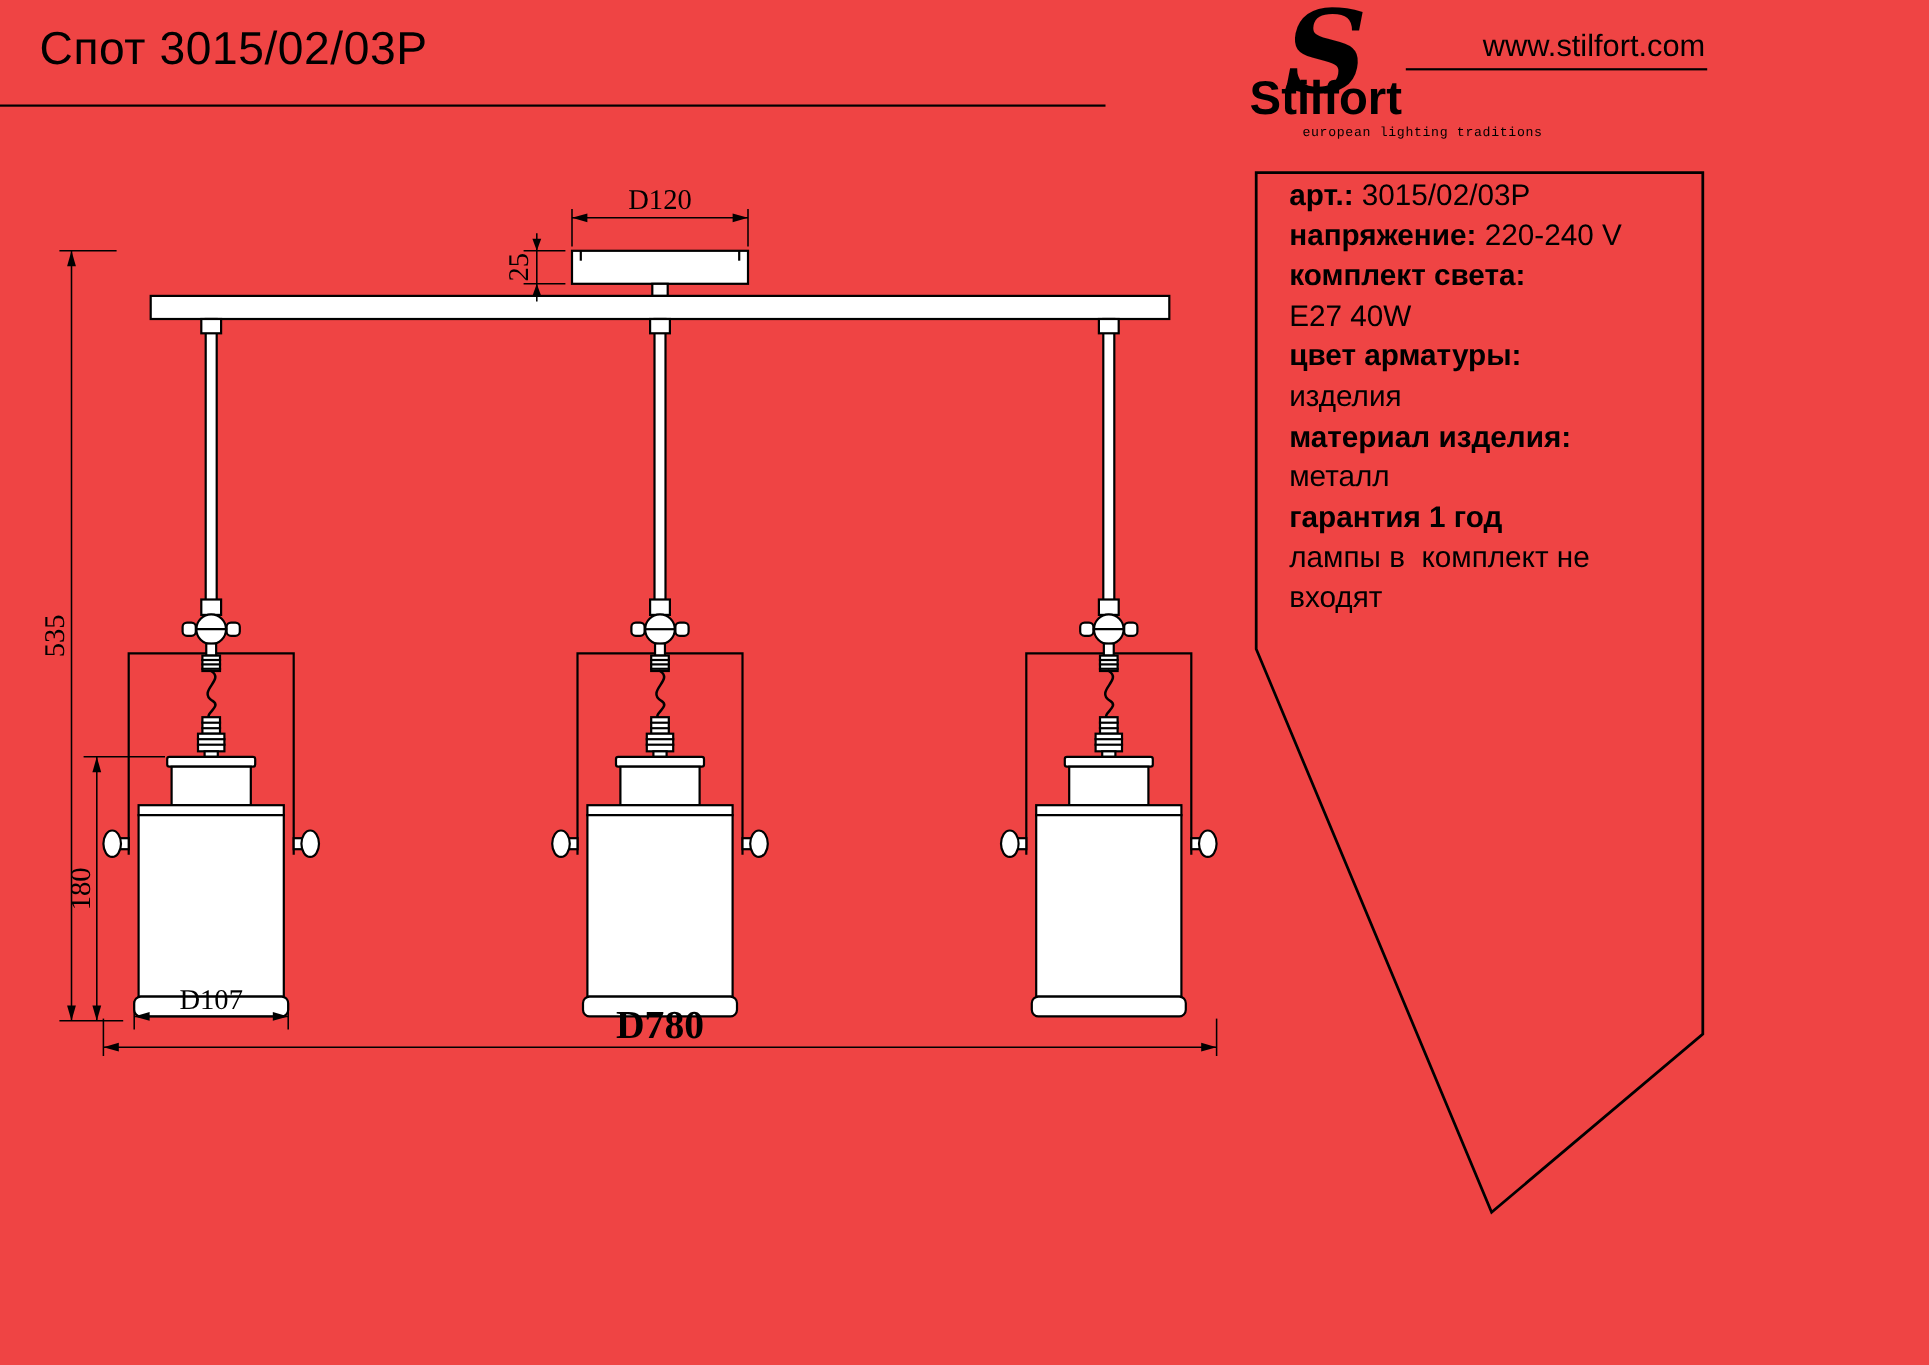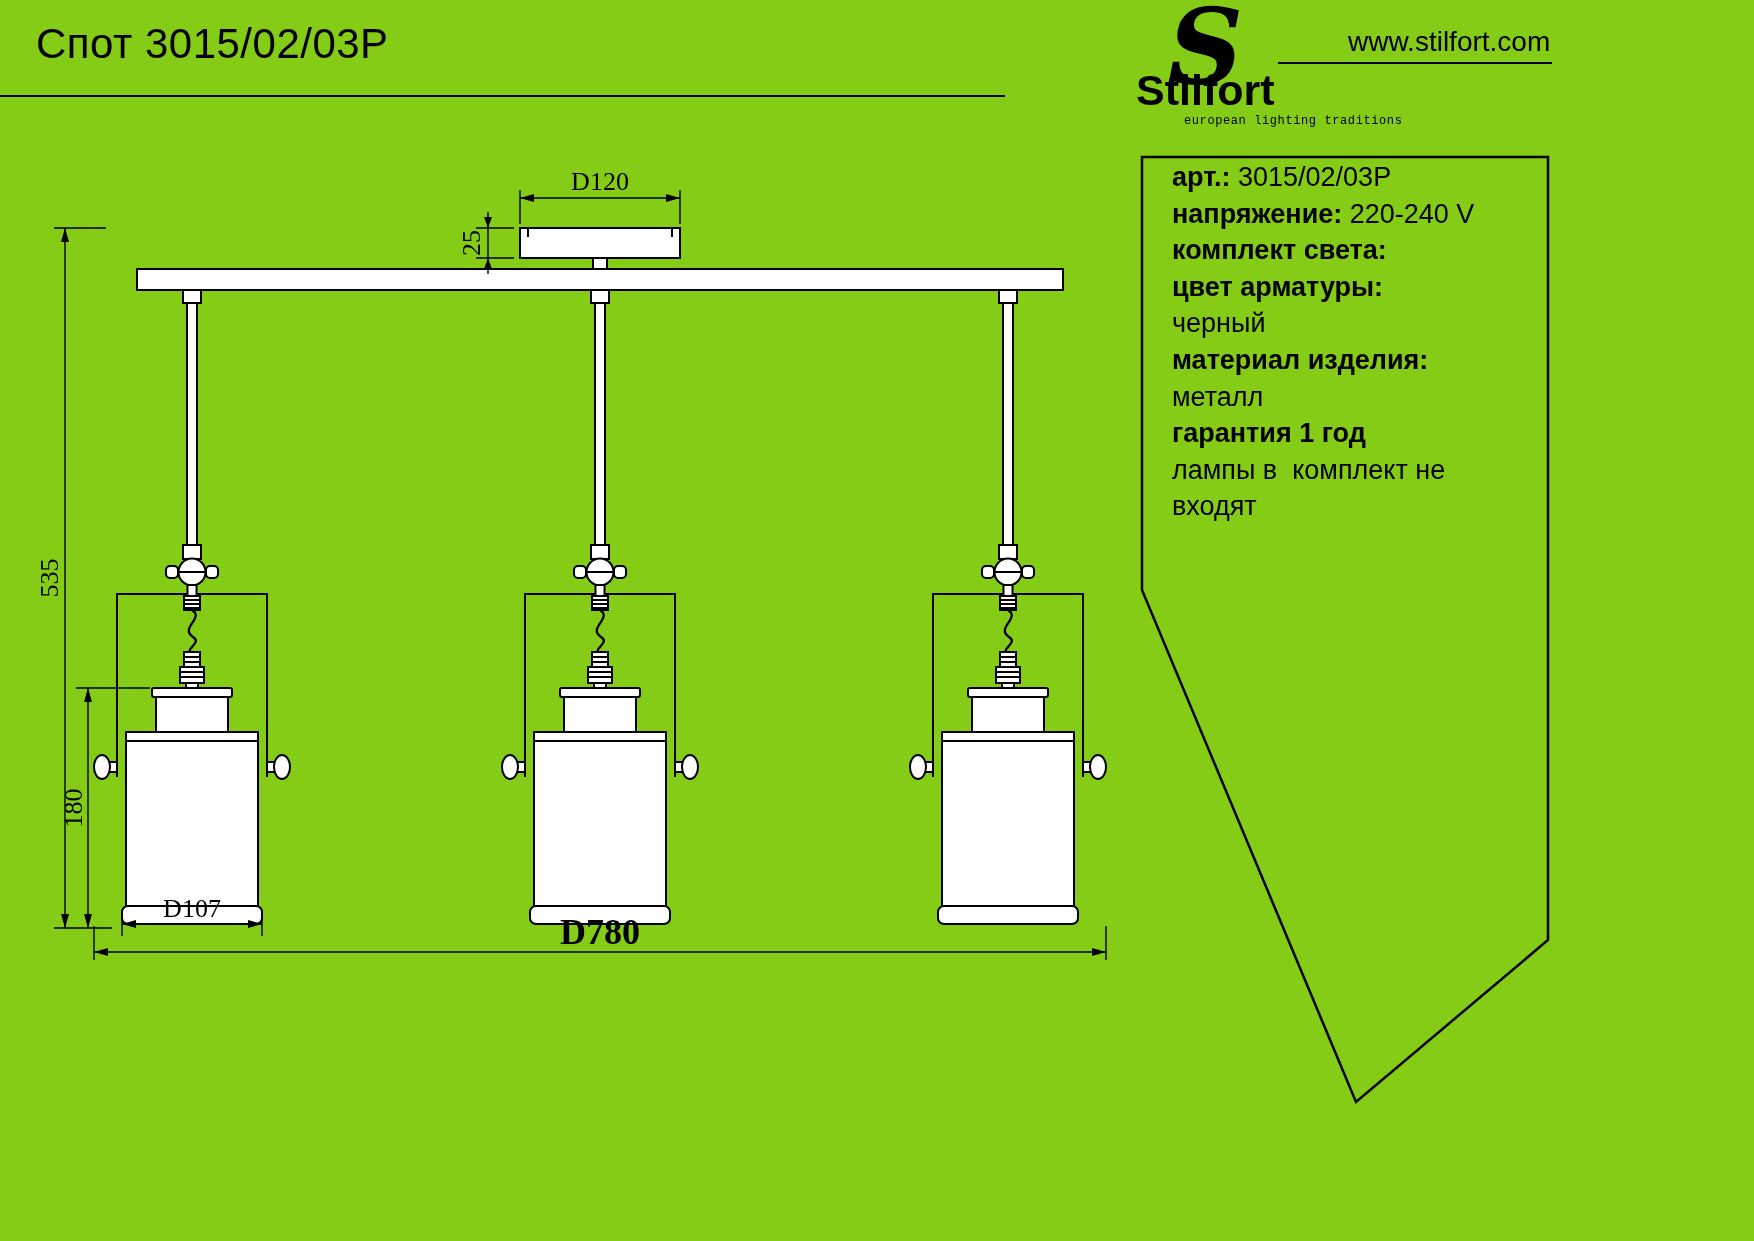--- a/index.html
+++ b/index.html
@@ -1,17 +1,17 @@
 <!DOCTYPE html>
 <html><head>
 <meta charset="utf-8">
 <style>
   html,body { margin:0; padding:0; background:#ffffff; }
   .page {
-    position:relative; width:1754px; height:1241px; background:#84cc16;
+    position:relative; width:1754px; height:1241px; background:#ef4444;
     font-family:"Liberation Sans", sans-serif; color:#000; overflow:hidden;
   }
   .abs { position:absolute; }
   .page-title { left:36px; top:20px; font-size:42px; font-weight:400; letter-spacing:0.5px; z-index:2; }
   .title-rule { left:0; top:95px; width:1005px; height:2px; background:#000; z-index:2; }
   .logo-s { left:1168px; top:-14px; font-family:"DejaVu Serif", serif; font-style:italic; font-weight:bold; font-size:104px; z-index:2; }
   .logo-name { left:1136px; top:66px; font-size:43px; font-weight:bold; z-index:2;text-align:center; }
   .logo-tagline { left:1184px; top:114px; font-size:12px; letter-spacing:0.6px; z-index:2;font-family:Liberation Mono, monospace; }
   .logo-url { left:1348px; top:26px; font-size:28px; z-index:2; }
   .logo-rule { left:1278px; top:62px; width:274px; height:2px; background:#000; z-index:2; }
@@ -37,22 +37,23 @@
   <div class="abs logo-s">S</div>
   <div class="abs logo-name">Stilfort</div>
   <div class="abs logo-tagline">european lighting traditions</div>
   <div class="abs logo-url">www.stilfort.com</div>
   <div class="abs logo-rule"></div>
 
   <div class="abs specs">
     <div class="spec-line"><b>арт.:</b><span> 3015/02/03P</span></div>
     <div class="spec-line"><b>напряжение:</b><span> 220-240 V</span></div>
     <div class="spec-line"><b>комплект света:</b><span></span></div>
+    <div class="spec-line"><b></b><span>E27 40W</span></div>
     <div class="spec-line"><b>цвет арматуры:</b><span></span></div>
-    <div class="spec-line"><b></b><span>черный</span></div>
+    <div class="spec-line"><b></b><span>изделия</span></div>
     <div class="spec-line"><b>материал изделия:</b><span></span></div>
     <div class="spec-line"><b></b><span>металл</span></div>
     <div class="spec-line"><b>гарантия 1 год</b><span></span></div>
     <div class="spec-line"><b></b><span>лампы в  комплект не входят</span></div>
   </div>
 
   <svg class="drawing" width="1754" height="1241" viewBox="0 0 1754 1241">
 
     <defs>
       <g id="lamp-unit-def" class="fixture">

